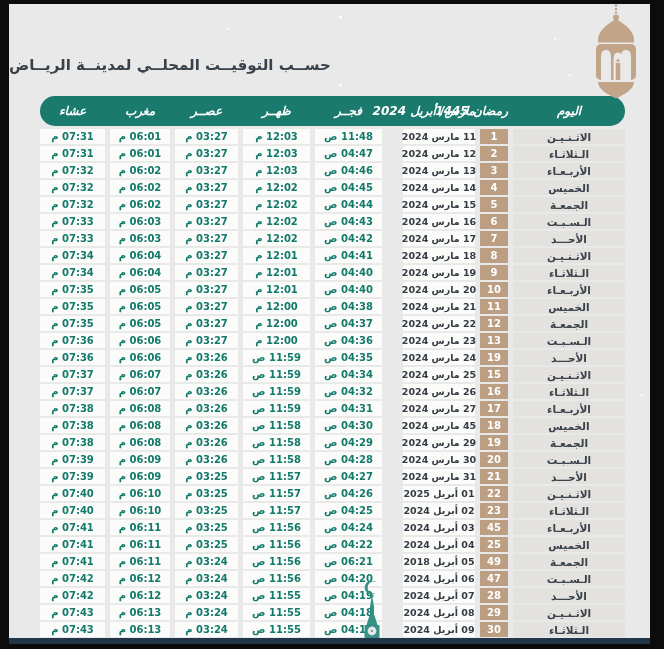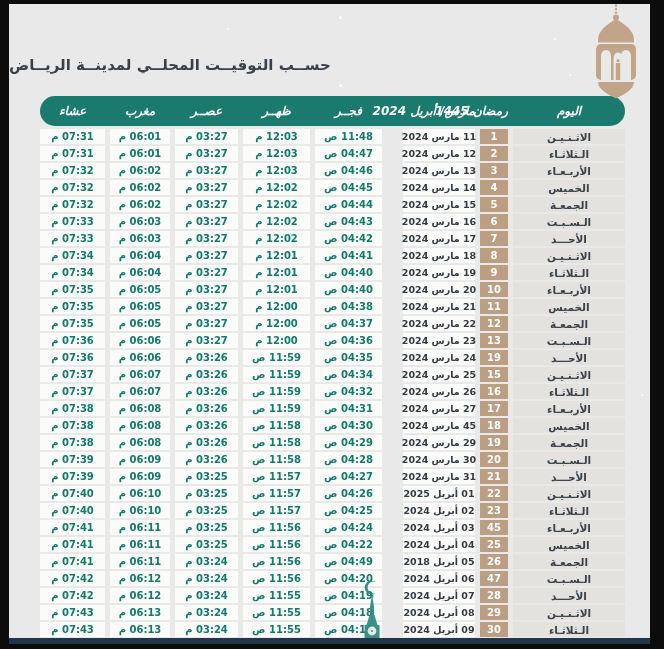--- a/index.html
+++ b/index.html
@@ -296,23 +296,23 @@
         <div class="cell c-time">07:41 م</div>
         <div class="cell c-day">الخميس</div>
         <div class="cell c-num">25</div>
         <div class="cell c-date">04 أبريل 2024</div>
         <div class="cell c-time">04:22 ص</div>
         <div class="cell c-time">11:56 ص</div>
         <div class="cell c-time">03:25 م</div>
         <div class="cell c-time">06:11 م</div>
         <div class="cell c-time">07:41 م</div>
         <div class="cell c-day">الجمعـة</div>
-        <div class="cell c-num">26</div>
+        <div class="cell c-num">49</div>
         <div class="cell c-date">05 أبريل 2018</div>
-        <div class="cell c-time">04:49 ص</div>
+        <div class="cell c-time">06:21 ص</div>
         <div class="cell c-time">11:56 ص</div>
         <div class="cell c-time">03:24 م</div>
         <div class="cell c-time">06:11 م</div>
         <div class="cell c-time">07:41 م</div>
         <div class="cell c-day">الـسـبـت</div>
         <div class="cell c-num">47</div>
         <div class="cell c-date">06 أبريل 2024</div>
         <div class="cell c-time">04:20 ص</div>
         <div class="cell c-time">11:56 ص</div>
         <div class="cell c-time">03:24 م</div>

